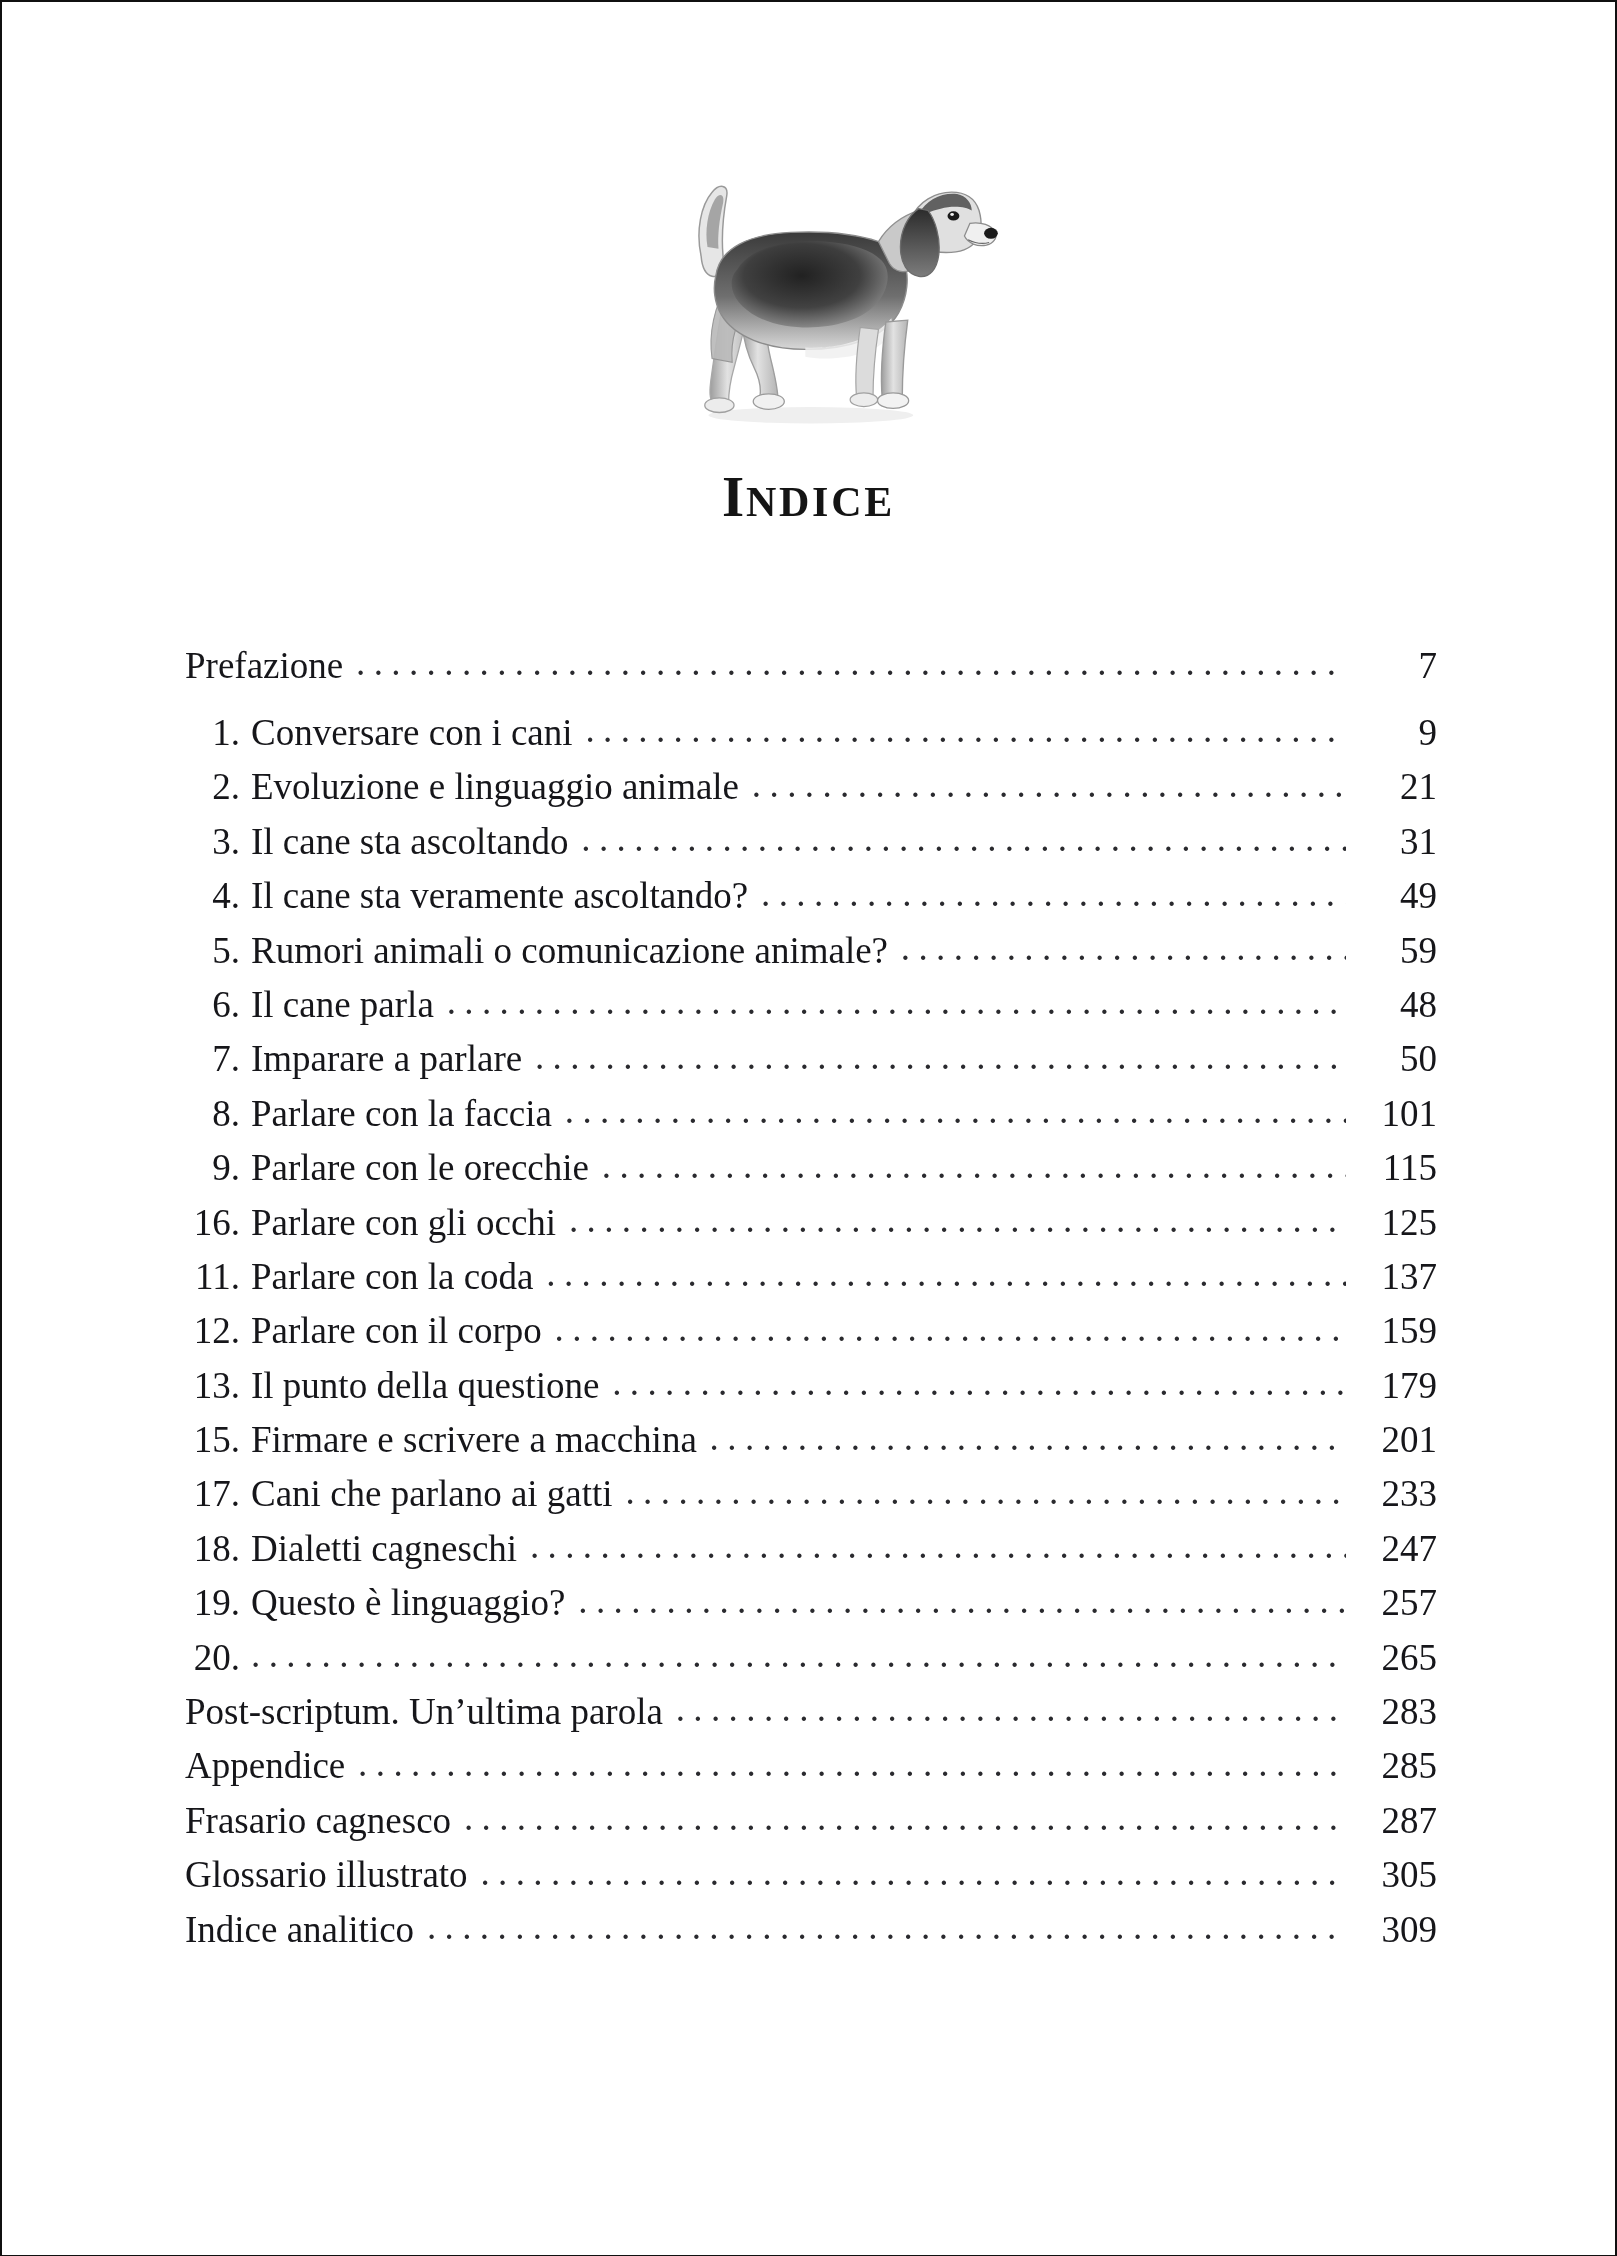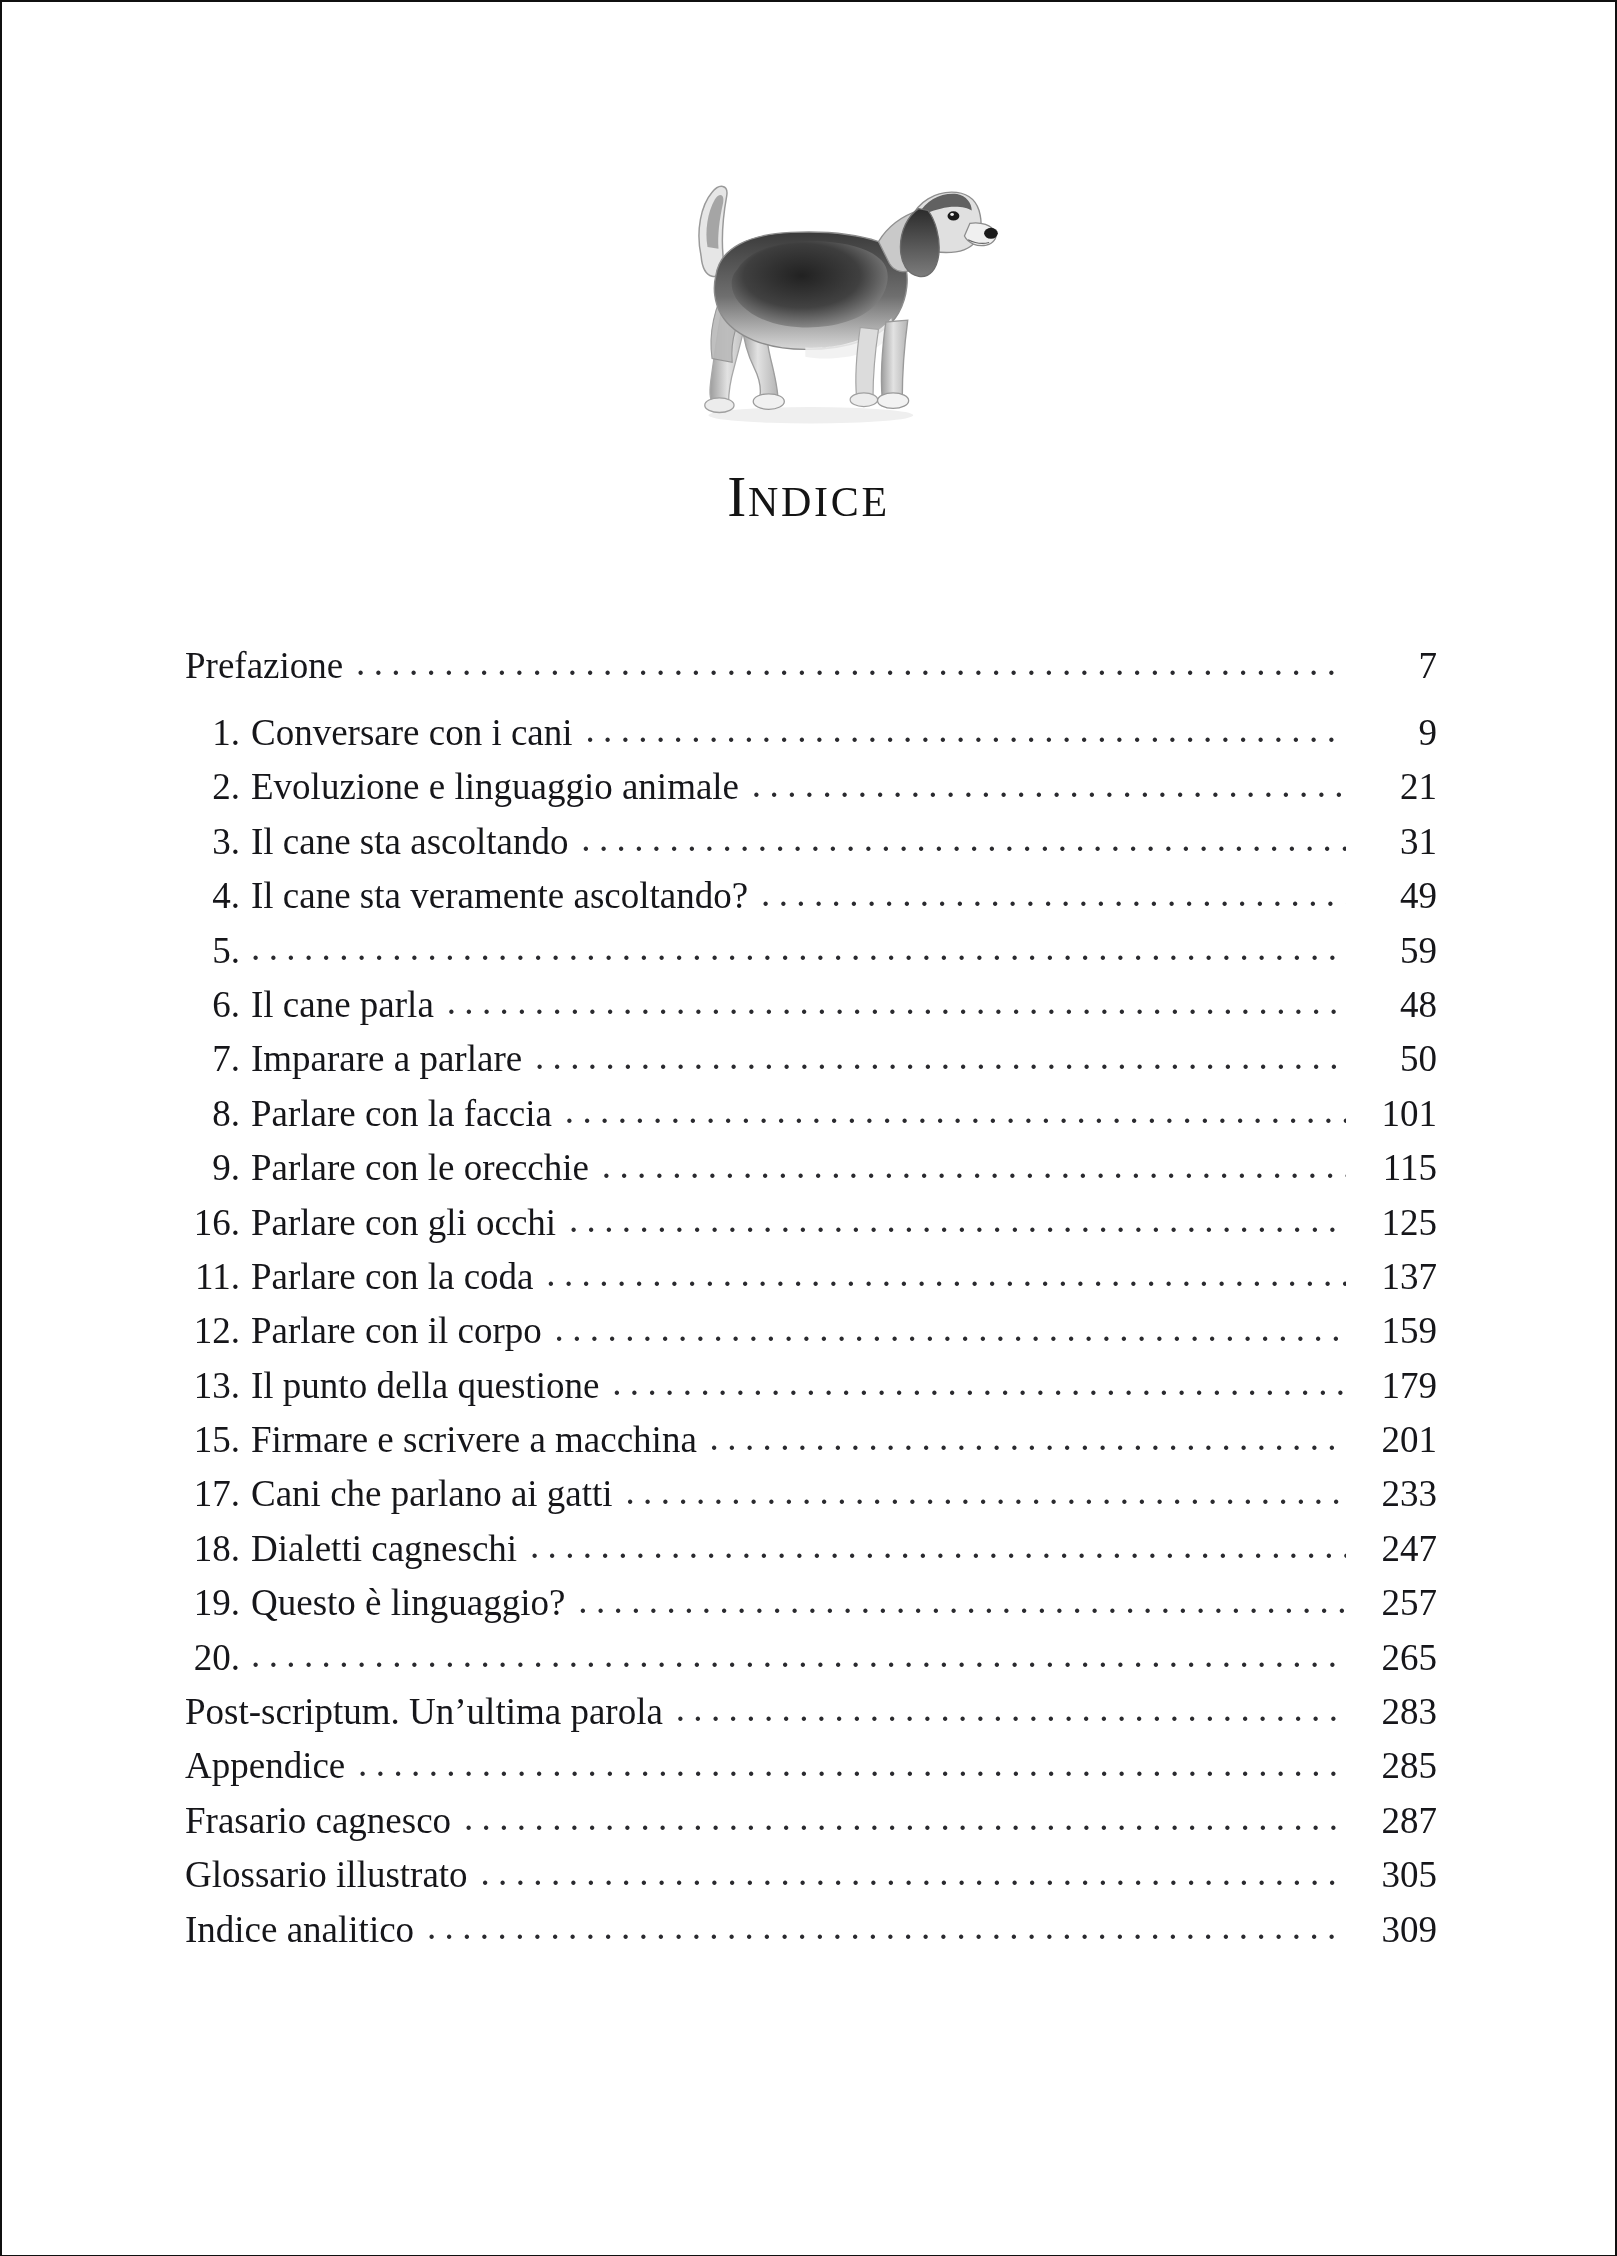--- a/index.html
+++ b/index.html
@@ -40,21 +40,21 @@
     position: absolute;
     left: 0;
     top: 466px;
     width: 100%;
     text-align: center;
     font-size: 57px;
     line-height: 1;
     letter-spacing: 1.8px;
     color: #141414;
     font-variant: small-caps;
-    font-weight: 400;
+    font-weight: 700;
   }
   .page-title .cap {
     font-size: 57px;
   }
   .page-title .sc {
     font-size: 42px;
     letter-spacing: 2.7px;
   }
   
   .toc {
@@ -234,20 +234,21 @@
         <span class="toc-page">31</span>
       </div>
       <div class="toc-entry">
         <span class="toc-num">4.</span>
         <span class="toc-label">Il cane sta veramente ascoltando?</span>
         <span class="toc-dots"></span>
         <span class="toc-page">49</span>
       </div>
       <div class="toc-entry">
         <span class="toc-num">5.</span>
+        <span class="toc-label">Rumori animali o comunicazione animale?</span>
         <span class="toc-dots"></span>
         <span class="toc-page">59</span>
       </div>
       <div class="toc-entry">
         <span class="toc-num">6.</span>
         <span class="toc-label">Il cane parla</span>
         <span class="toc-dots"></span>
         <span class="toc-page">48</span>
       </div>
       <div class="toc-entry">

